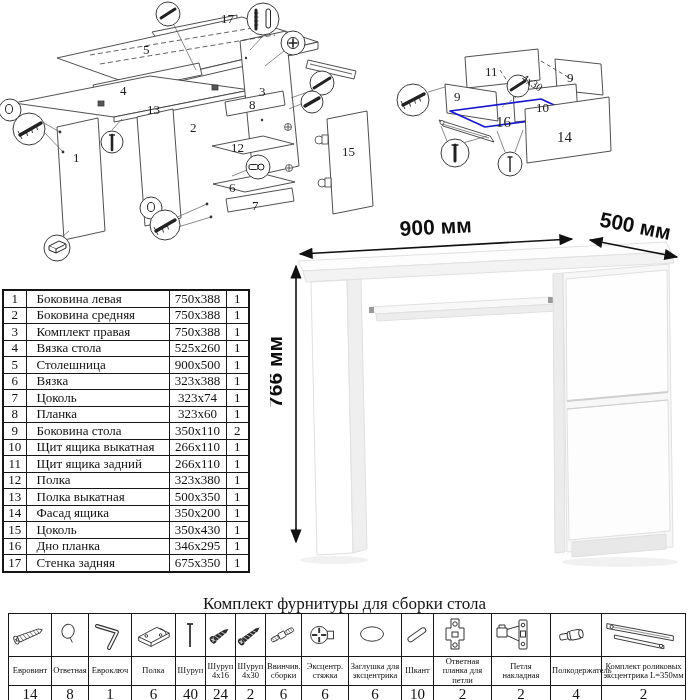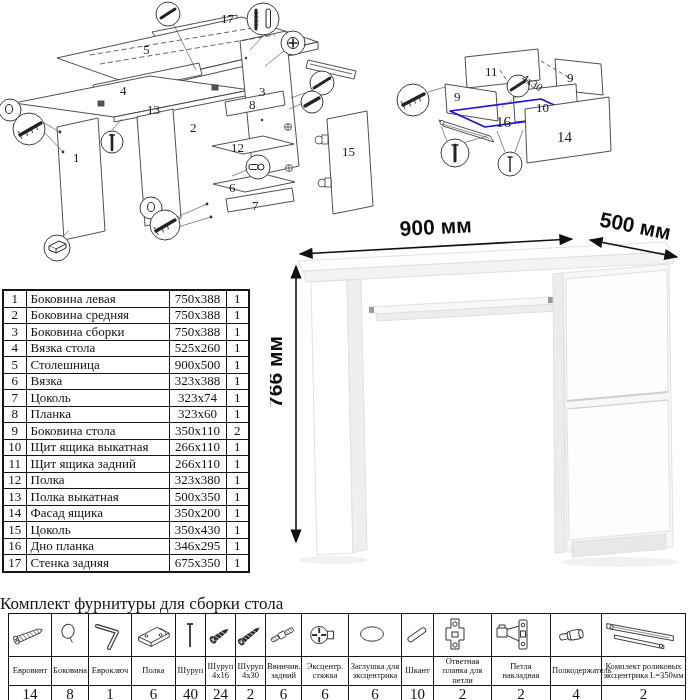--- a/index.html
+++ b/index.html
@@ -7,24 +7,24 @@
          font-family:"Liberation Serif", serif;color:#111;}
   svg{display:block;}
   .abs{position:absolute;}
 
   
   table.parts{border-collapse:collapse;table-layout:fixed;width:246px;
               border:2px solid #161616;font-size:13px;line-height:1.05;}
   table.parts td{border:1px solid #161616;height:15.5px;padding:0 2px;
                  white-space:nowrap;overflow:hidden;}
   table.parts td.c{text-align:center;padding:0;}
-  table.parts td.n{padding-left:4px;}
+  table.parts td.n{padding-left:10px;}
 
   
-  .hw-title{position:absolute;top:594px;left:0;width:689px;text-align:left;
+  .hw-title{position:absolute;top:594px;left:0;width:689px;text-align:center;
             font-size:17px;color:#151515;}
   table.hw{border-collapse:collapse;table-layout:fixed;width:678px;
            border:1.5px solid #161616;}
   table.hw td{border:1px solid #161616;text-align:center;vertical-align:middle;padding:0;}
   table.hw tr.ico td{height:42px;}
   table.hw tr.lbl td{height:24px;font-size:8.5px;line-height:1.1;padding:0 1px;}
   table.hw tr.qty td{height:16px;font-size:15px;}
 
   
   .art{stroke:#3c3c3c;fill:#fff;stroke-width:.9;stroke-linejoin:round;}
@@ -273,21 +273,21 @@
           <td class="c">1</td>
         </tr>
       <tr>
           <td class="c">2</td>
           <td class="n">Боковина средняя</td>
           <td class="c">750x388</td>
           <td class="c">1</td>
         </tr>
       <tr>
           <td class="c">3</td>
-          <td class="n">Боковина сборки</td>
+          <td class="n">Комплект правая</td>
           <td class="c">750x388</td>
           <td class="c">1</td>
         </tr>
       <tr>
           <td class="c">4</td>
           <td class="n">Вязка стола</td>
           <td class="c">525x260</td>
           <td class="c">1</td>
         </tr>
       <tr>
@@ -529,27 +529,27 @@
                 <path d="M8,11 L70,23" stroke-width=".6" fill="none"></path>
                 <circle cx="9" cy="11.5" r="1.7"></circle>
                 <path d="M12,20 L64,31 L64,34.5 L12,23.5 Z"></path>
                 <circle cx="61" cy="31.5" r="1.7"></circle>
               </g>
             </svg>
           </td>
       </tr>
       <tr class="lbl">
         <td>Евровинт</td>
-        <td>Боковина</td>
+        <td>Ответная</td>
         <td>Евроключ</td>
         <td>Полка</td>
         <td>Шуруп</td>
         <td>Шуруп 4x16</td>
         <td>Шуруп 4x30</td>
-        <td>Ввинчив. задний</td>
+        <td>Ввинчив. сборки</td>
         <td>Эксцентр. стяжка</td>
         <td>Заглушка для эксцентрика</td>
         <td>Шкант</td>
         <td>Ответная планка для петли</td>
         <td>Петля накладная</td>
         <td>Полкодержатель</td>
         <td>Комплект роликовых эксцентрика L=350мм</td>
       </tr>
       <tr class="qty">
         <td>14</td>

